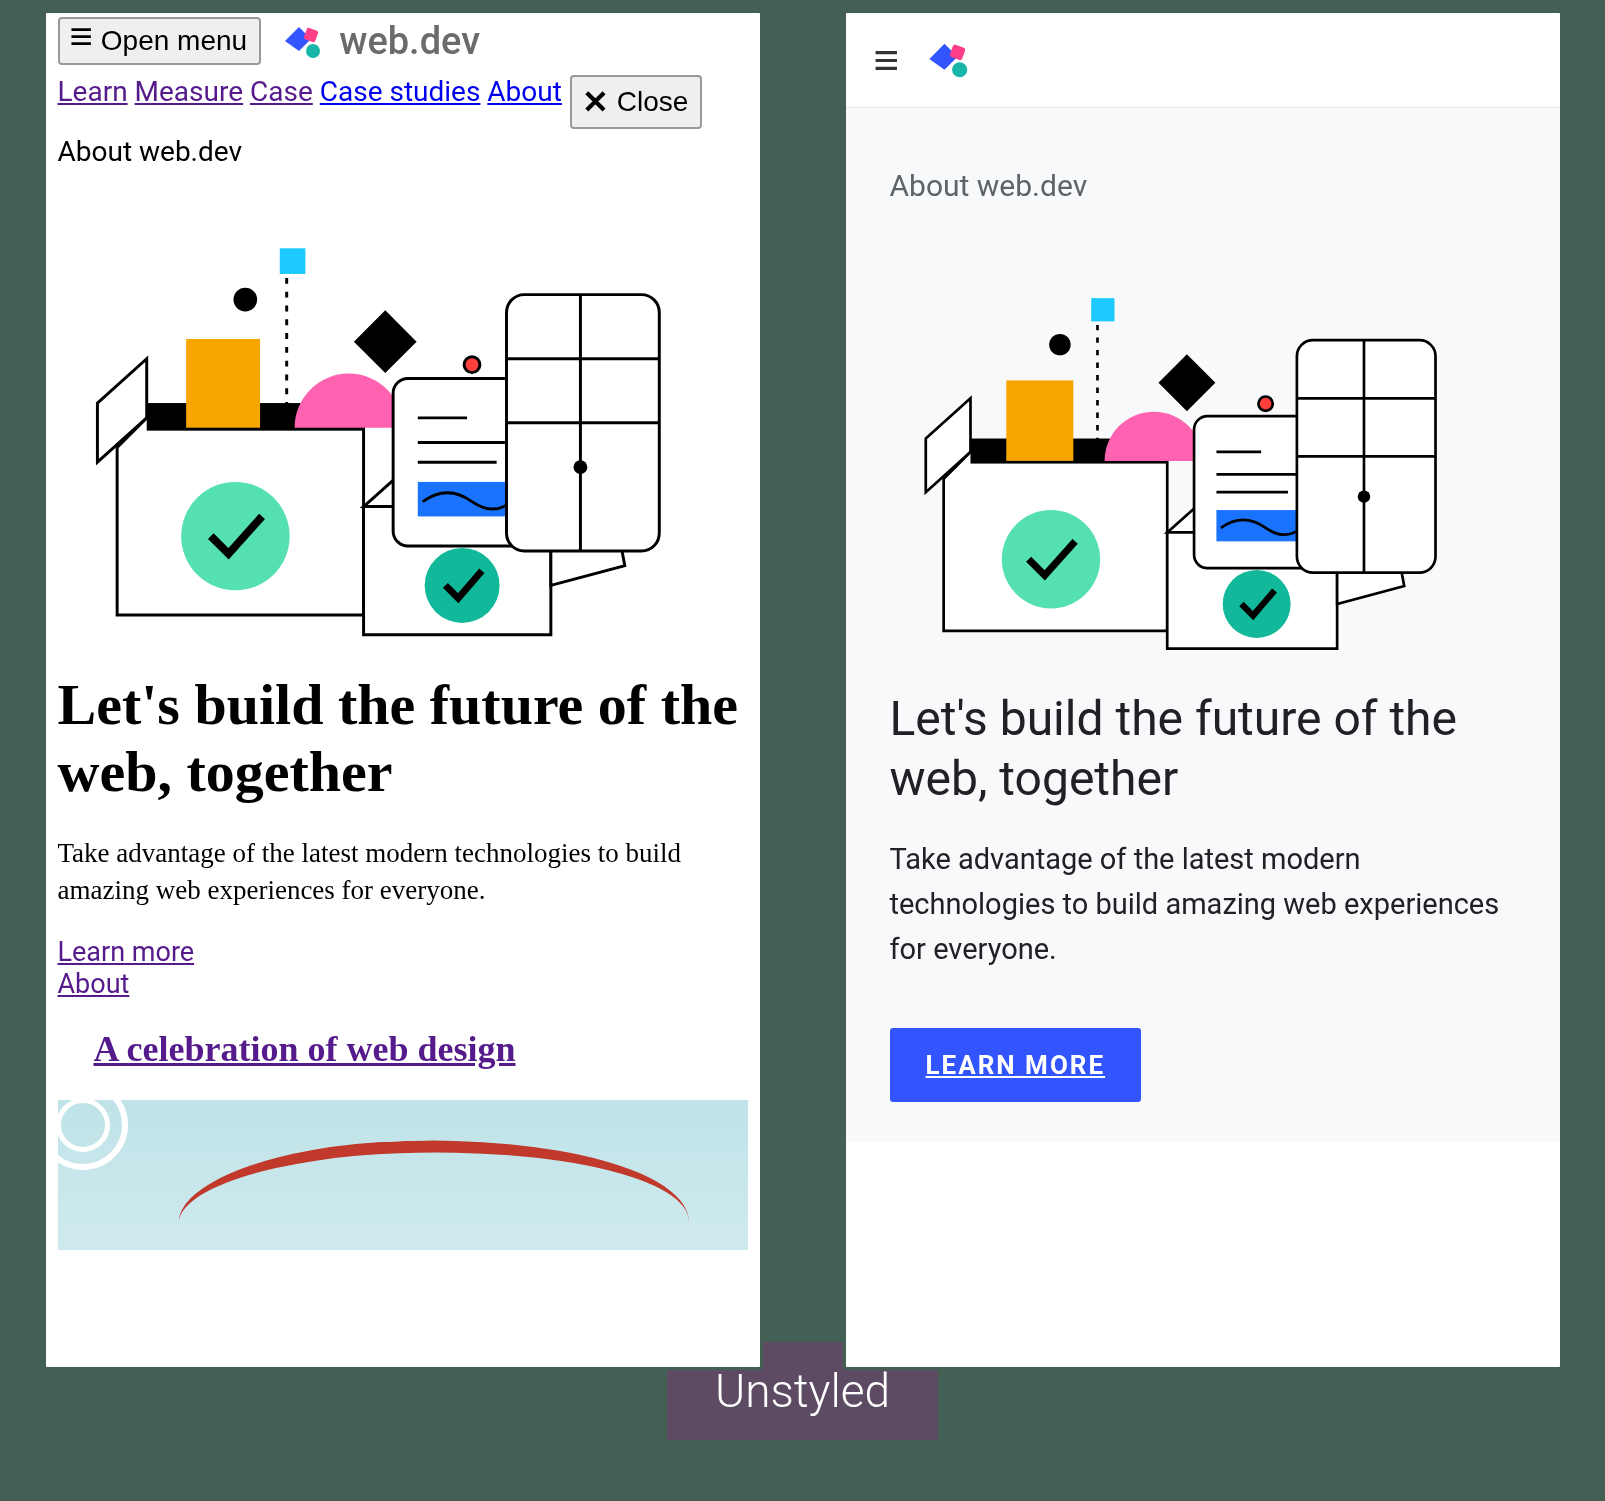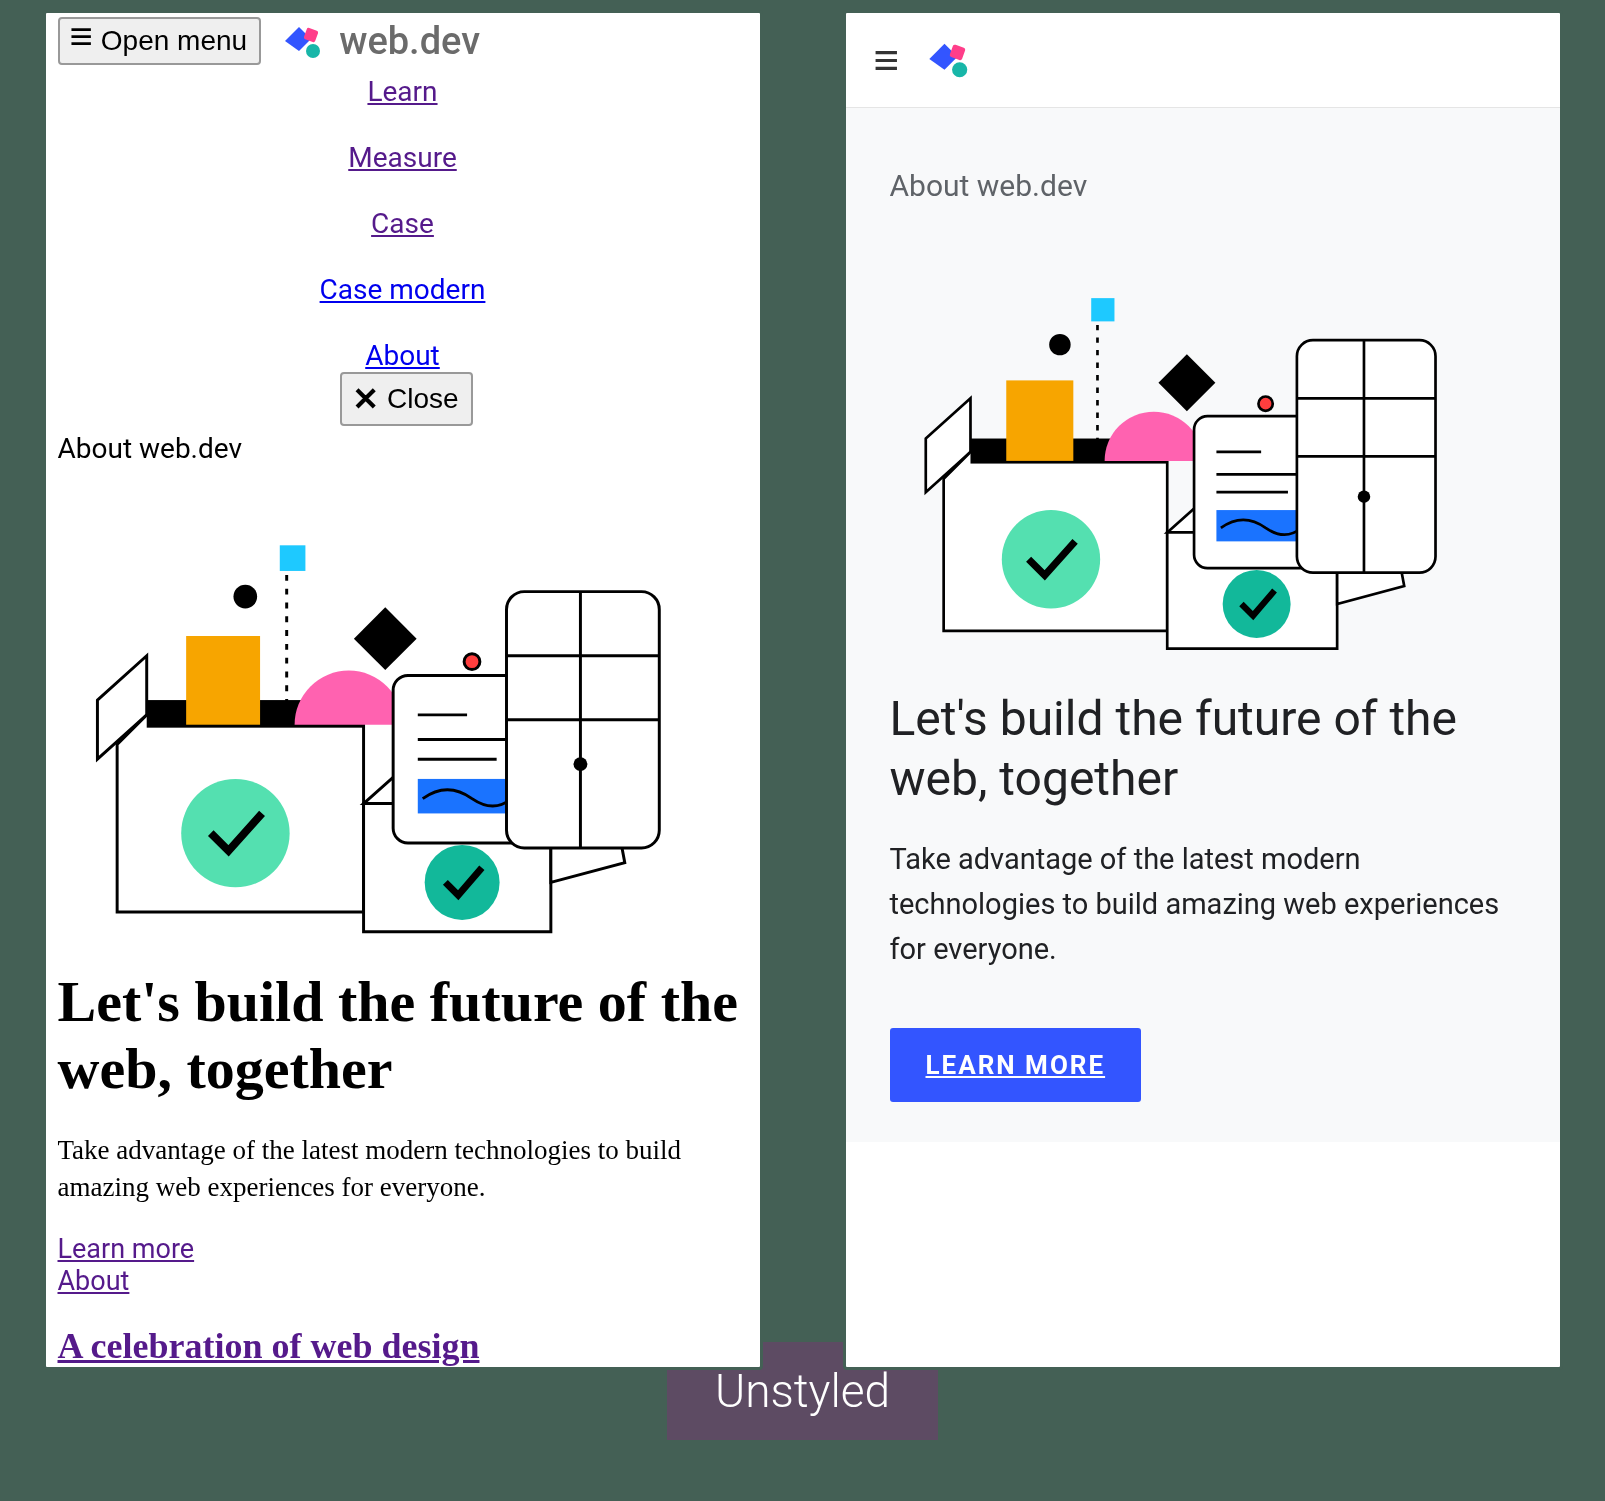--- a/index.html
+++ b/index.html
@@ -44,29 +44,29 @@
     display: inline-flex;
     align-items: center;
     gap: 8px;
     border-radius: 4px;
   }
   .ham { display: inline-block; }
   .ham::before { content: "\2261"; font-size: 40px; line-height: 0.5; font-weight: bold; }
   .x::before { content: "\2715"; font-size: 32px; font-weight: bold; }
   .logo-inline { display: inline-flex; align-items: flex-end; gap: 10px; }
   .brand { font-size: 38px; color: #6b6b6b; font-weight: 500; }
-  .navrow { margin-top: 10px; display: flex; align-items: center; flex-wrap: wrap; font-size: 28px; flex-direction: column; }
+  .navrow { margin-top: 10px; display: flex; align-items: flex-start; flex-wrap: wrap; font-size: 28px; }
   .navrow a { color: #551a8b; text-decoration: underline; }
   .navrow a.blue { color: #0000ee; }
   .unstyled .label { font-size: 28px; margin-top: 6px; }
   .unstyled h1 { font-family: Georgia, serif; font-size: 58px; font-weight: bold; margin-top: 24px; line-height: 1.15; }
   .unstyled p.lead { font-family: Georgia, serif; font-size: 27px; margin-top: 30px; line-height: 1.35; }
   .unstyled .links { margin-top: 28px; font-size: 27px; }
   .unstyled .links a { color: #551a8b; text-decoration: underline; display: inline; }
-  .unstyled h2 { font-family: Georgia, serif; font-size: 36px; font-weight: bold; margin-top: 28px; }
+  .unstyled h2 { font-family: Georgia, serif; font-size: 36px; font-weight: bold; margin-top: 28px; margin-left: 36px; }
   .unstyled h2 a { color: #551a8b; text-decoration: underline; }
   .card-img {
     margin-top: 30px;
     width: 100%;
     height: 150px;
     background: linear-gradient(#bfe3e8, #cfeaee);
     position: relative;
     overflow: hidden;
   }
   .snow { position:absolute; width:90px; height:90px; border:6px solid #fff; border-radius:50%; top:-20px; left:-20px; }
@@ -114,21 +114,21 @@
           <rect x="24" y="8" width="12" height="12" rx="2" fill="#ff3e8a" transform="rotate(20 30 14)"></rect>
         </svg>
         <span class="brand">web.dev</span>
       </span>
     </div>
 
     <div class="navrow">
       <a href="#">Learn</a>&nbsp;
       <a href="#">Measure</a>&nbsp;
       <a href="#">Case</a>&nbsp;
-      <a href="#" class="blue">Case modern</a>&nbsp;
+      <a href="#" class="blue">Case studies</a>&nbsp;
       <a href="#" class="blue">About</a>
       <button class="btn-plain" style="margin-left:8px;">
         <span class="x"></span>
         <span>Close</span>
       </button>
     </div>
 
     <div class="label">About web.dev</div>
 
     <div class="illus">

